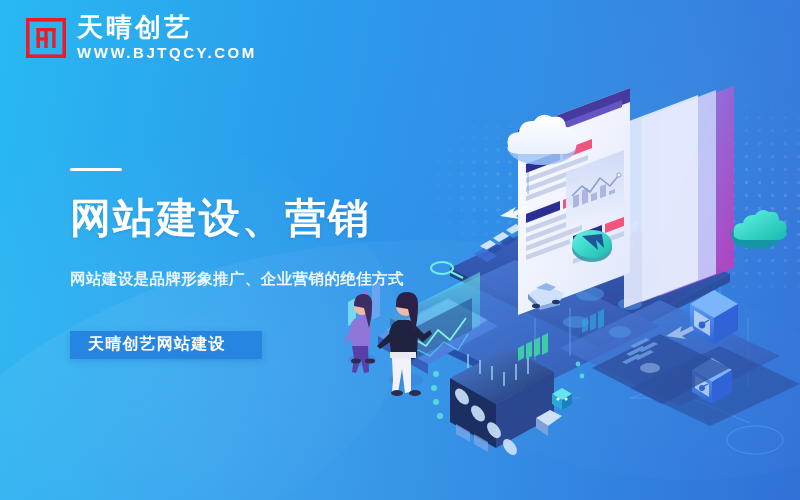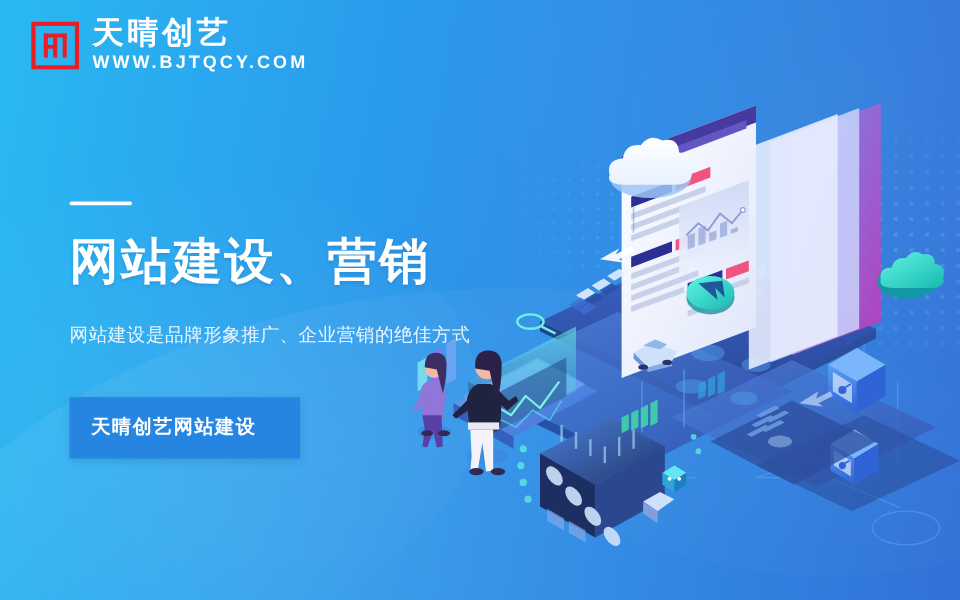--- a/index.html
+++ b/index.html
@@ -51,34 +51,34 @@
   .logo-cn{
     color:#fff;font-size:26px;line-height:1.06;font-weight:700;
     letter-spacing:3px;white-space:nowrap;
   }
   .logo-url{
     color:#fff;font-size:15px;line-height:1.1;font-weight:700;
     letter-spacing:2.55px;margin-top:3px;white-space:nowrap;
   }
 
   
-  .copy{position:absolute;left:58px;top:168px;width:400px;}
+  .copy{position:absolute;left:70px;top:168px;width:400px;}
   .rule{width:52px;height:3px;background:#ffffff;border-radius:2px;}
   .headline{
     color:#fff;font-size:41px;font-weight:700;letter-spacing:2px;
     margin-top:25px;line-height:1.12;white-space:nowrap;
     text-shadow:0 1px 3px rgba(13,60,120,.18);
   }
   .subhead{
-    color:#eaf6ff;font-size:15.5px;font-weight:400;letter-spacing:.4px;
+    color:#eaf6ff;font-size:15.5px;font-weight:700;letter-spacing:.4px;
     margin-top:18px;white-space:nowrap;
   }
   .cta{
     display:inline-flex;align-items:center;justify-content:flex-start;
-    margin-top:25px;height:51px;width:192px;padding:0 18px;
+    margin-top:25px;height:28px;width:192px;padding:0 18px;
     box-sizing:border-box;
     background:#2585e0;color:#fff;font-size:16px;font-weight:700;
     letter-spacing:1.2px;border:0;cursor:pointer;
     box-shadow:0 2px 7px rgba(8,50,110,.18);
   }
 
   
   .art{position:absolute;left:330px;top:68px;width:480px;height:400px;}
   .art svg{display:block;width:100%;height:100%;}
 </style>

